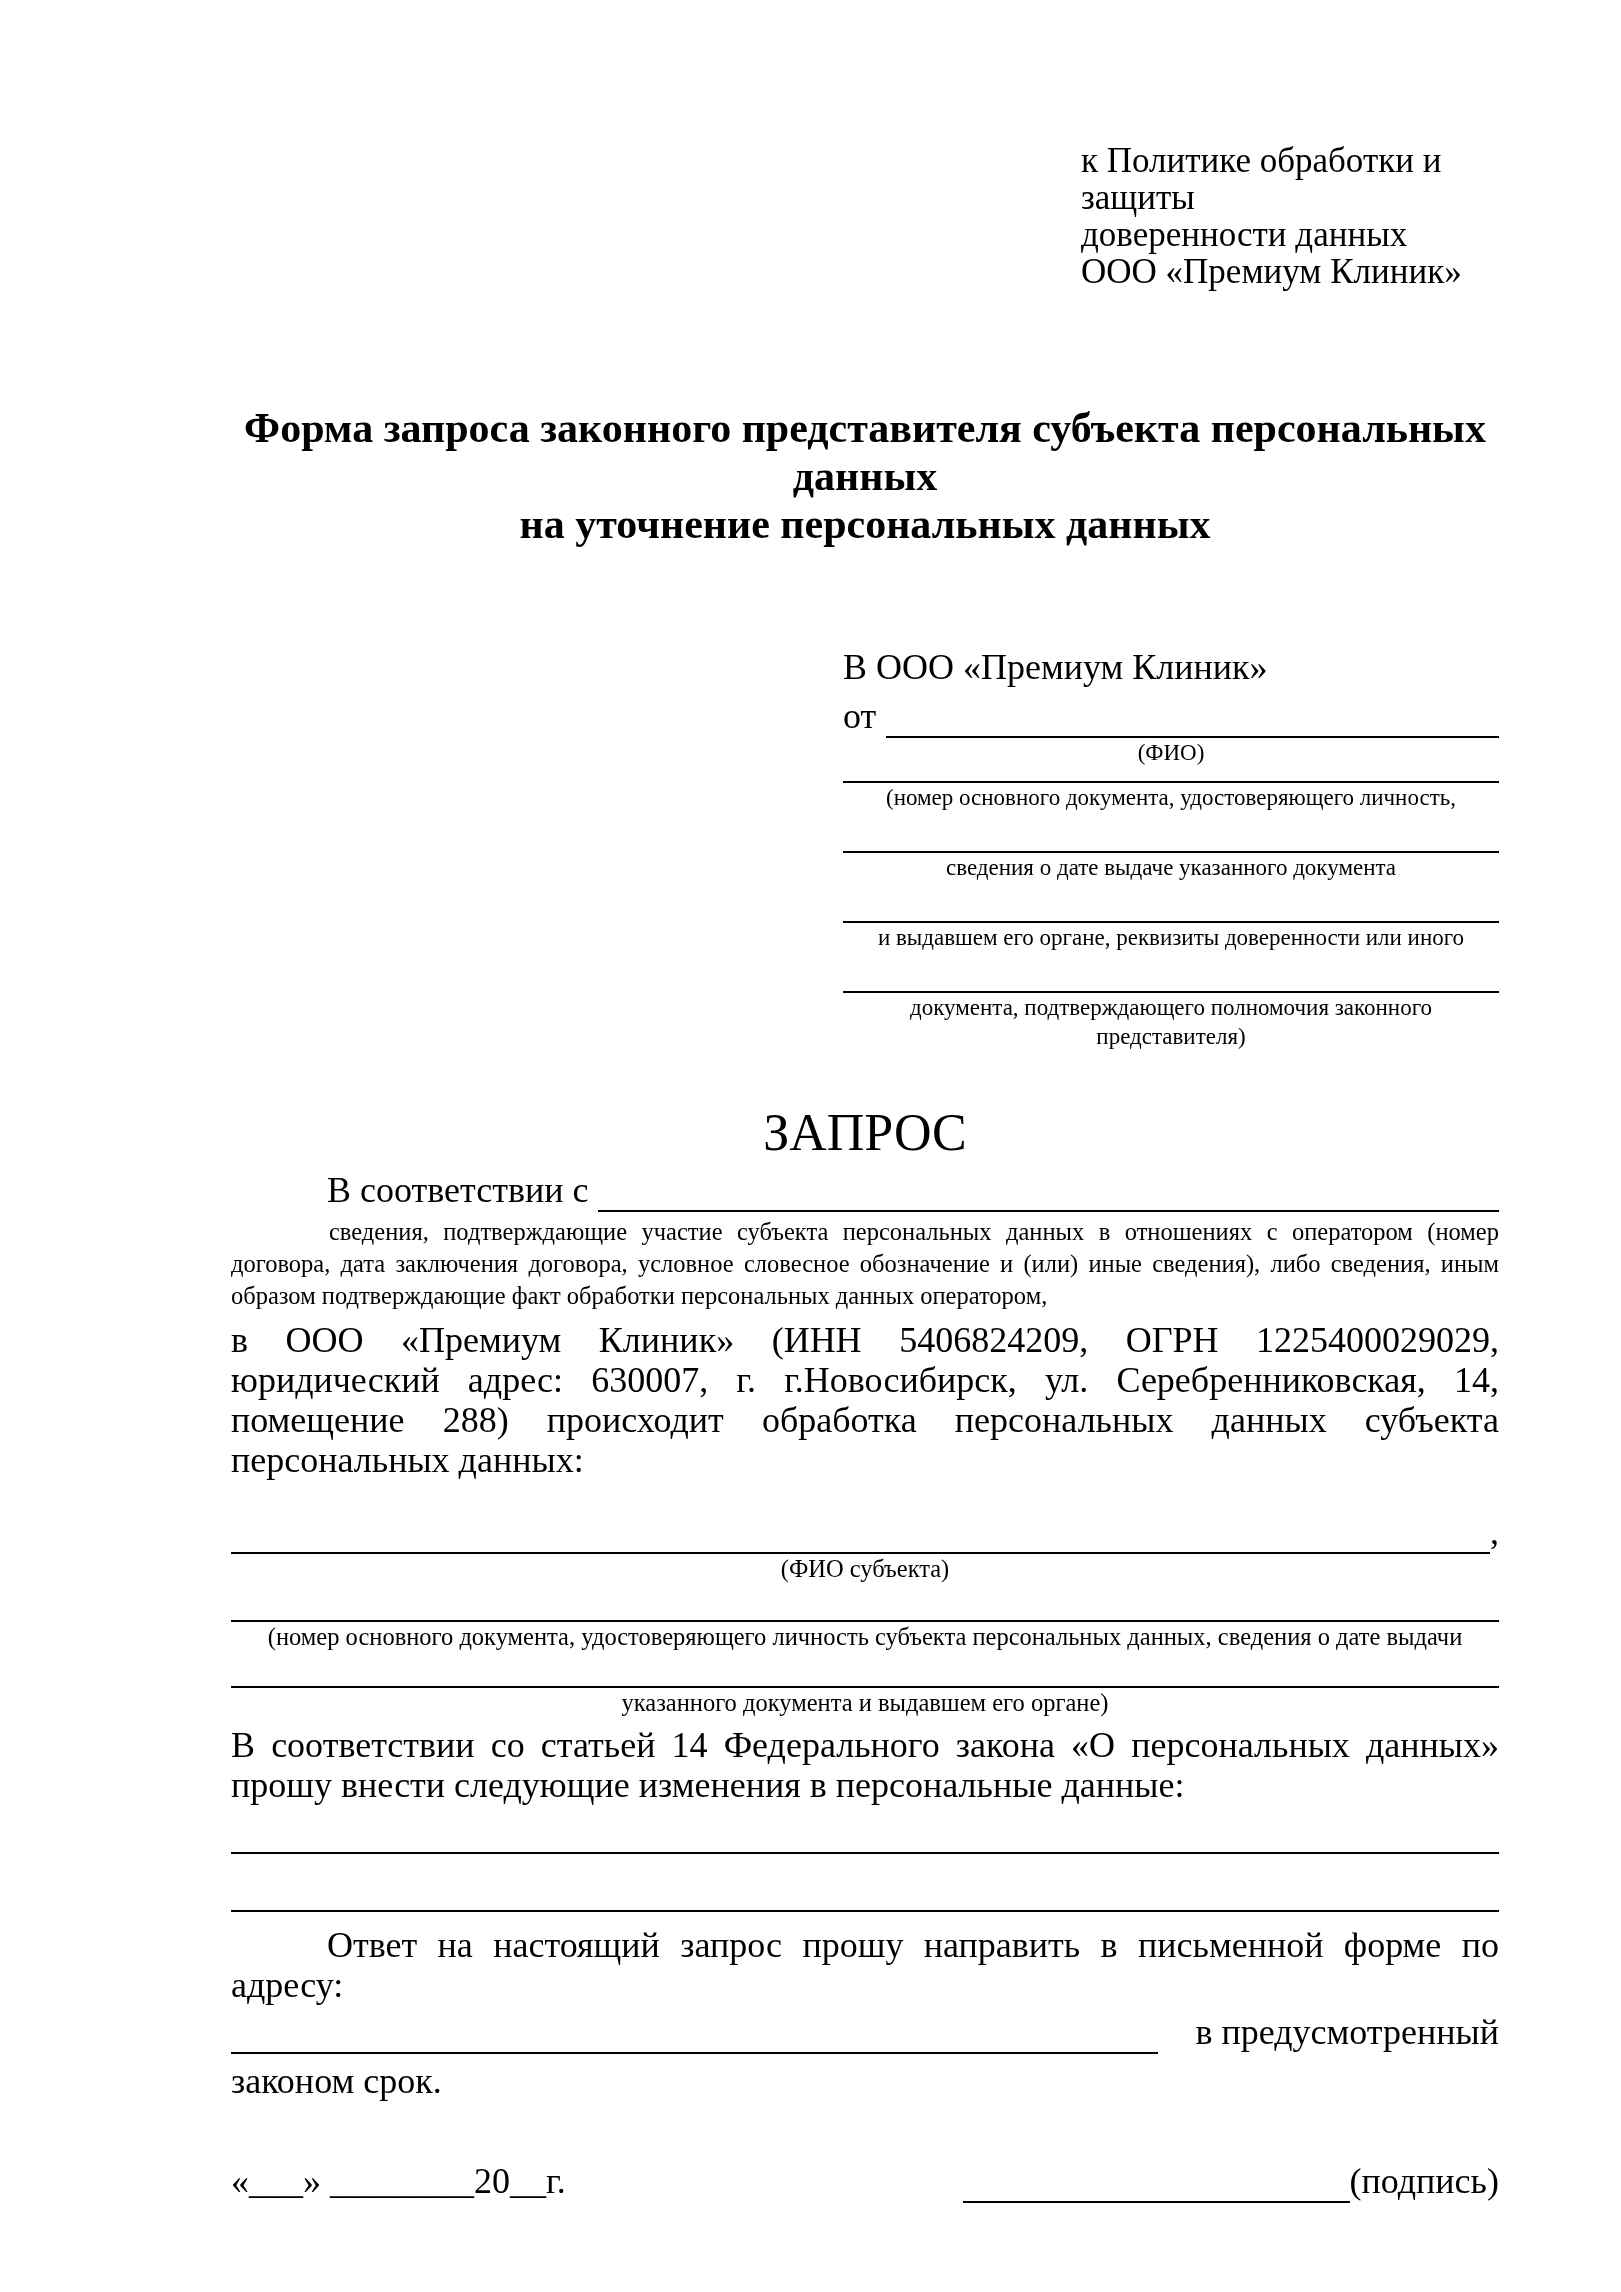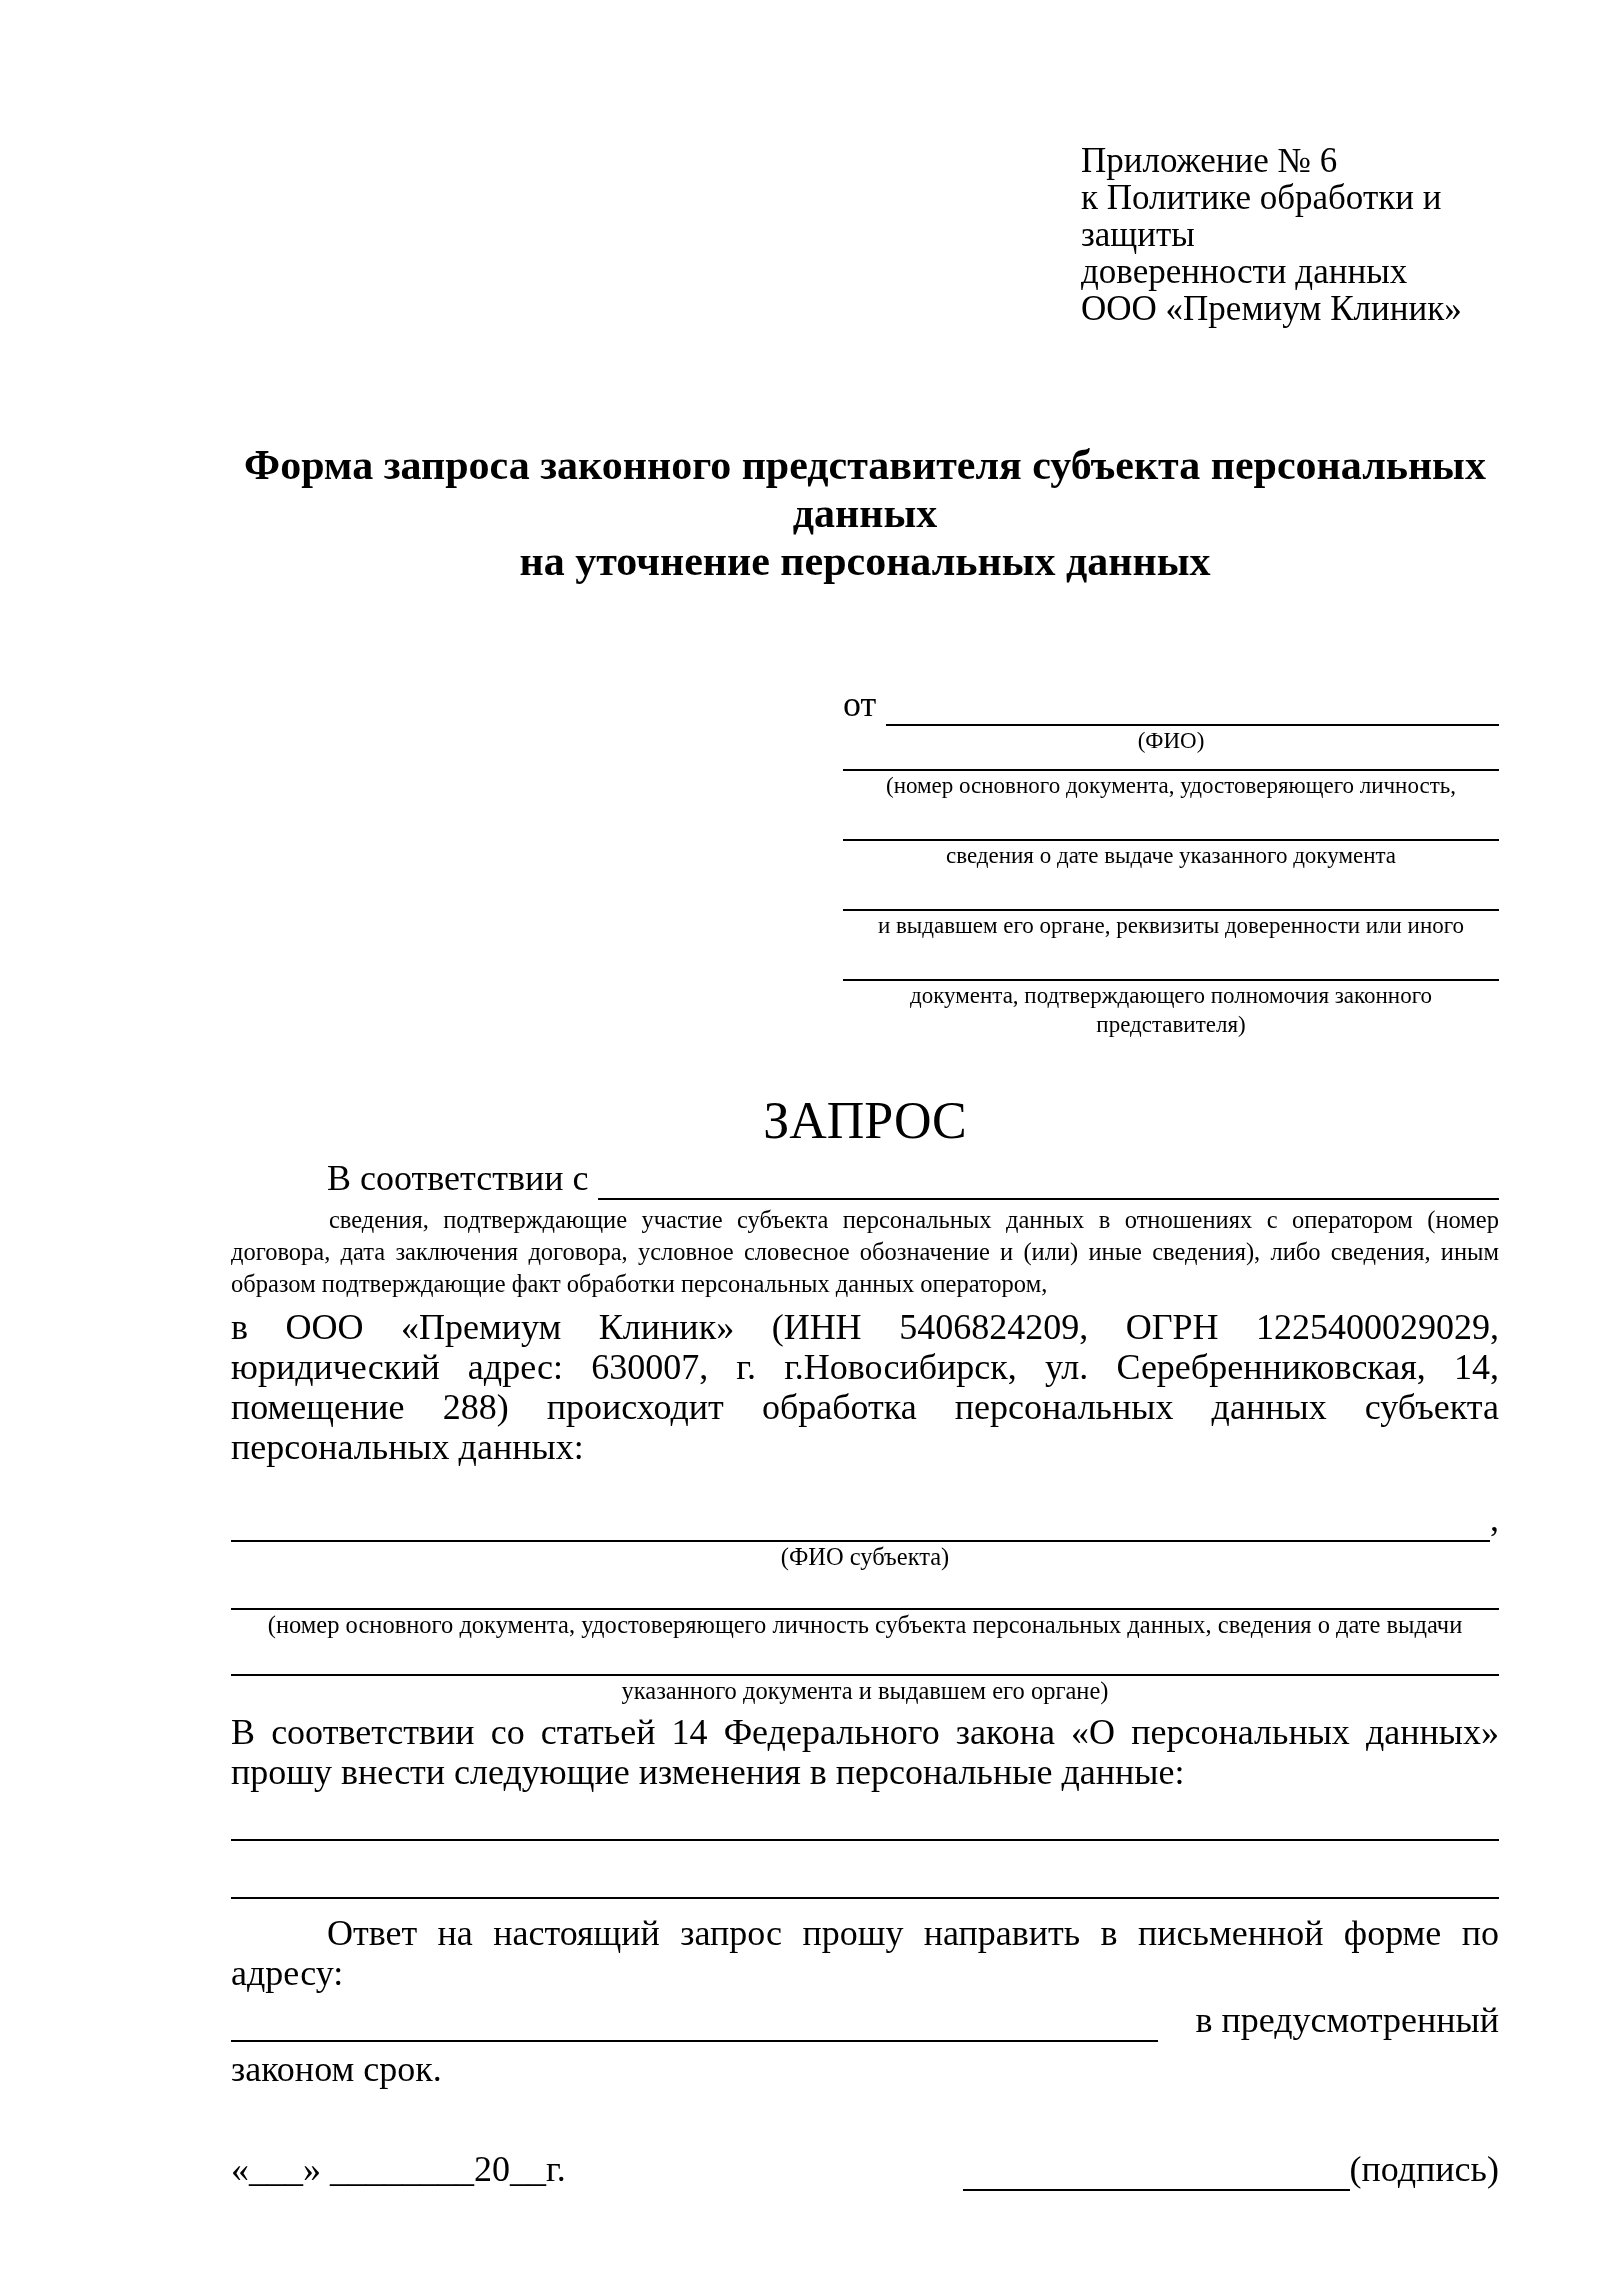--- a/index.html
+++ b/index.html
@@ -63,32 +63,32 @@
   .footer-spacer { flex:1 1 auto; }
   .sig-line { width:387px; border-bottom:2.9px solid #000; height:0; }
   .sig-caption { white-space:nowrap; }
 </style>
 </head>
 <body>
 
 <div class="page">
 
   <div class="header-note">
-    <div>Приложение № 6</div>
     <div>к Политике обработки и защиты</div>
     <div>доверенности данных</div>
     <div>ООО «Премиум Клиник»</div>
   </div>
 
   <div class="doc-title">
     <div>Форма запроса законного представителя субъекта персональных данных</div>
     <div>на уточнение персональных данных</div>
   </div>
 
   <div class="addressee">
+    <div>В ООО «Премиум Клиник»</div>
     <div class="from-row">
       <span class="from-label">от</span>
       <span class="fill-line"></span>
     </div>
     <div class="addr-caption">(ФИО)</div>
 
     <div class="addr-field h14"></div>
     <div class="addr-caption">(номер основного документа, удостоверяющего личность,</div>
 
     <div class="addr-field h40"></div>

